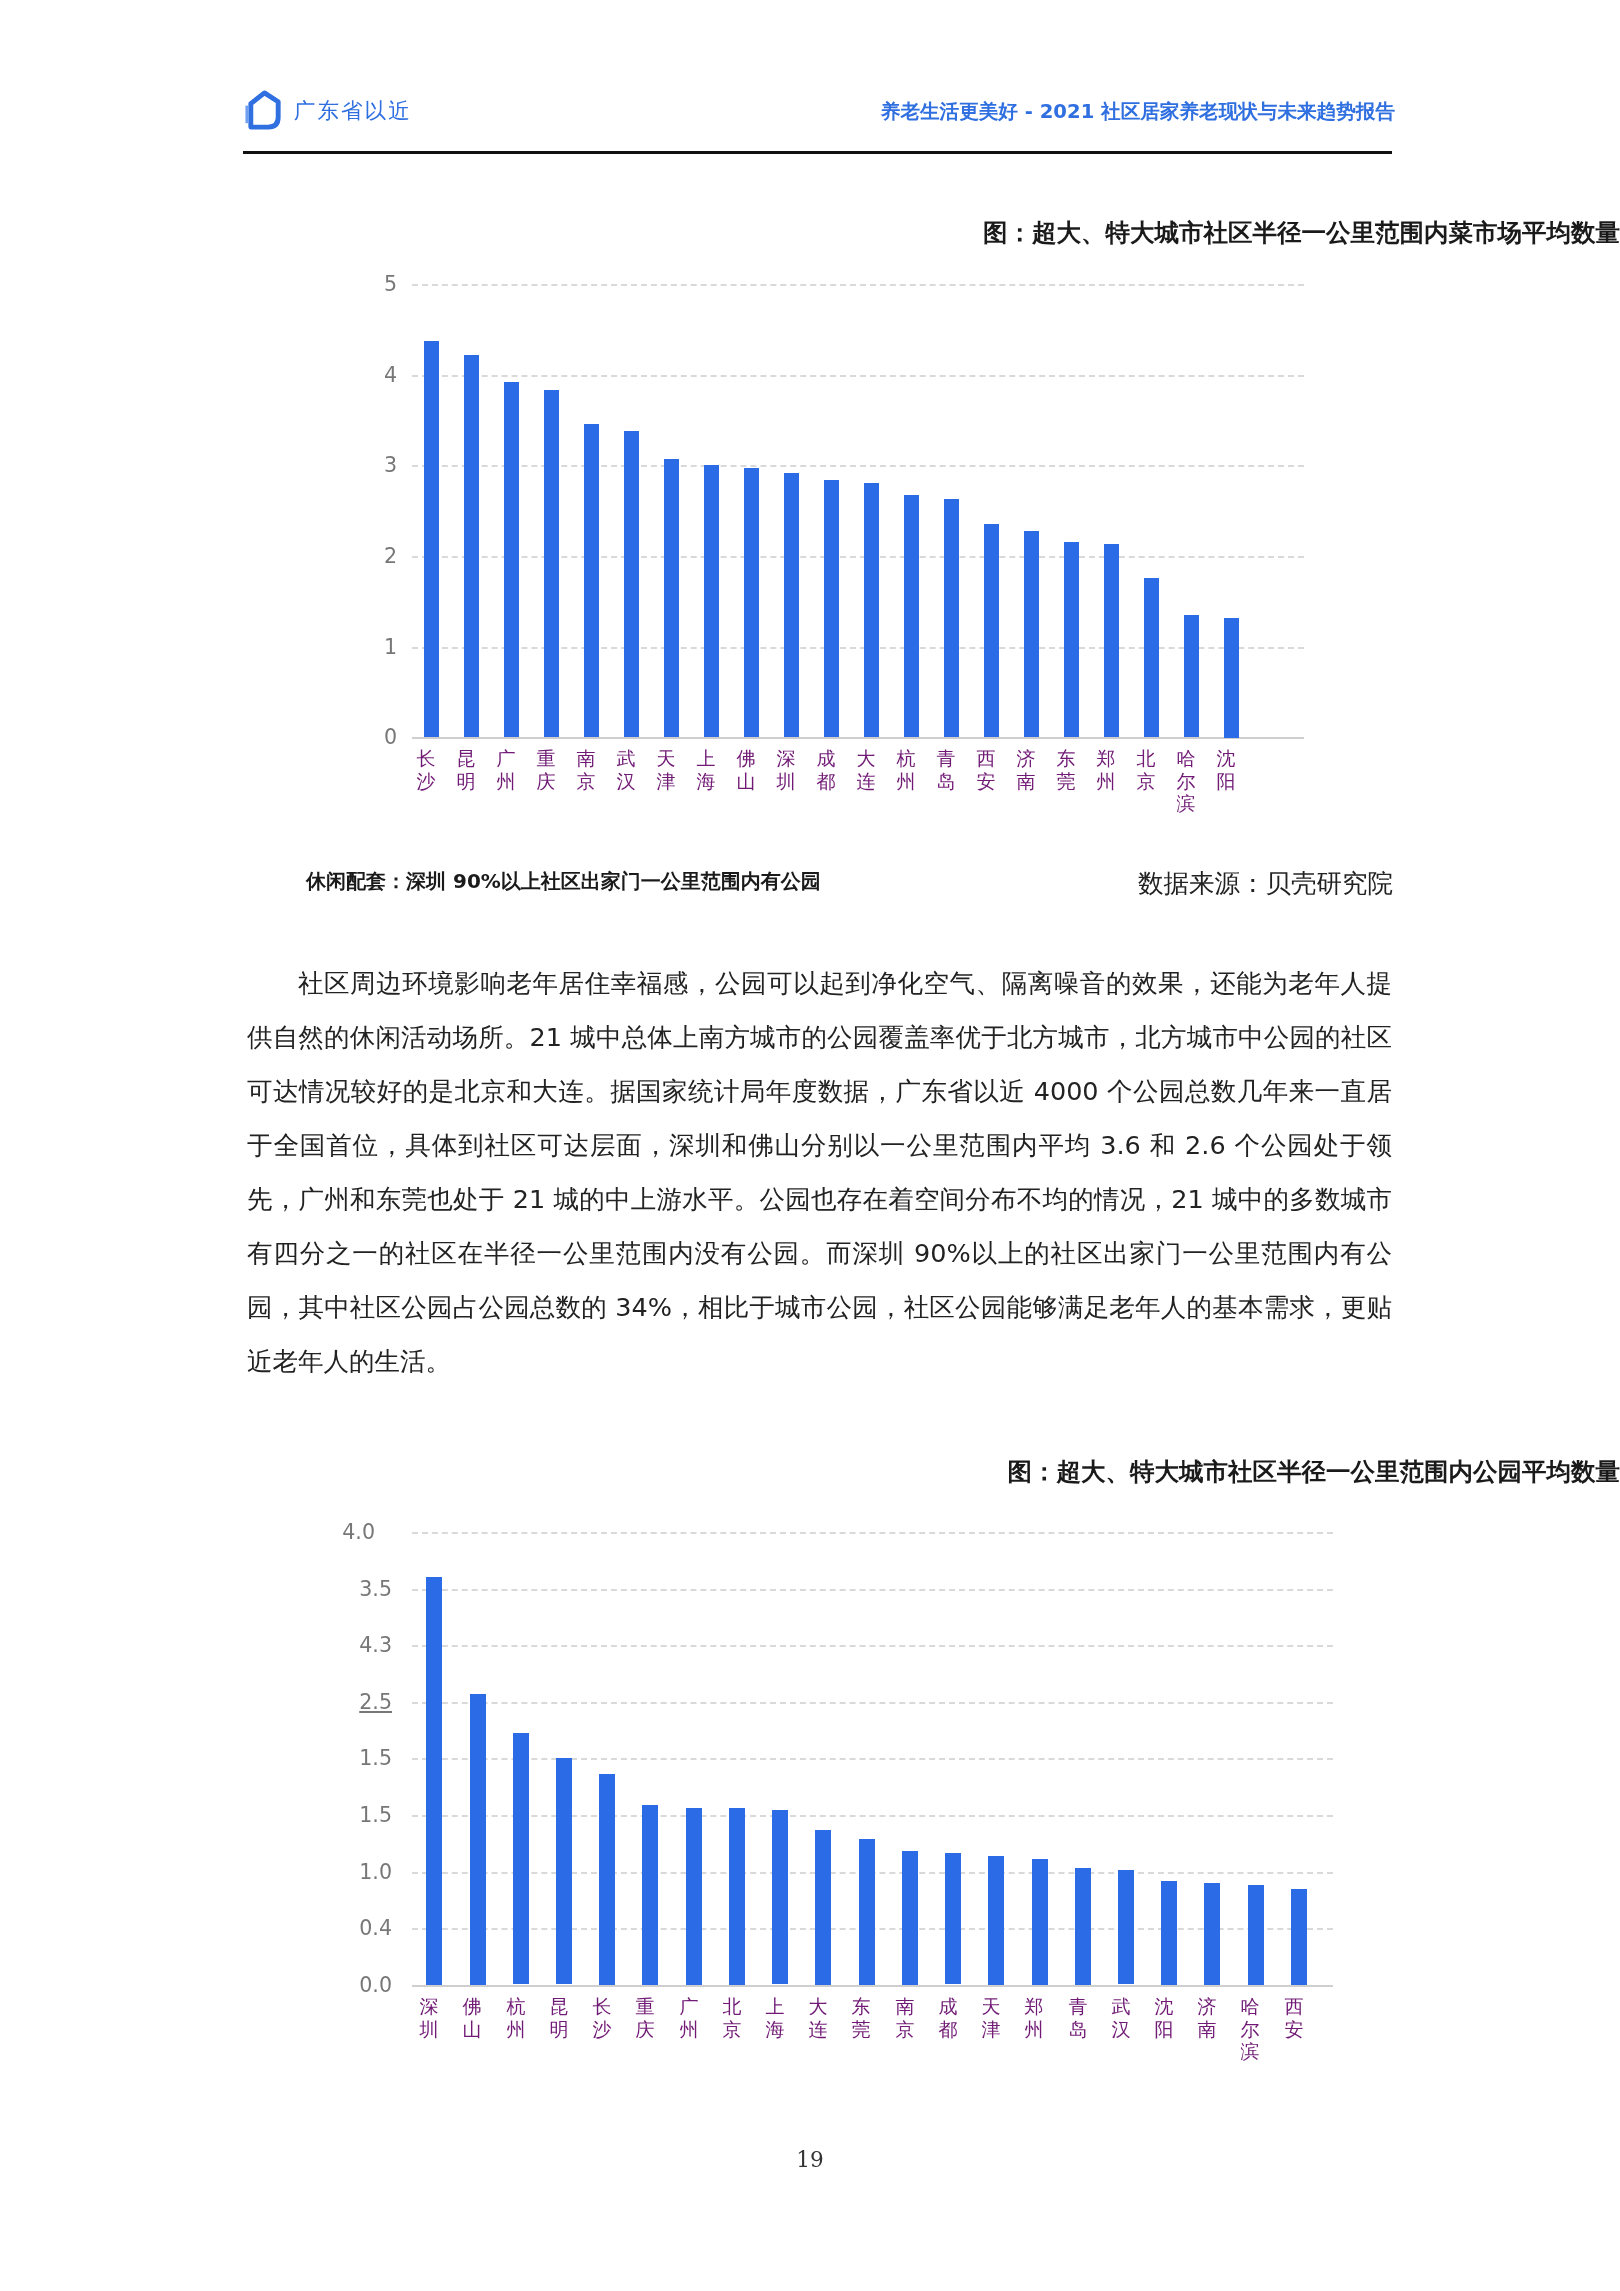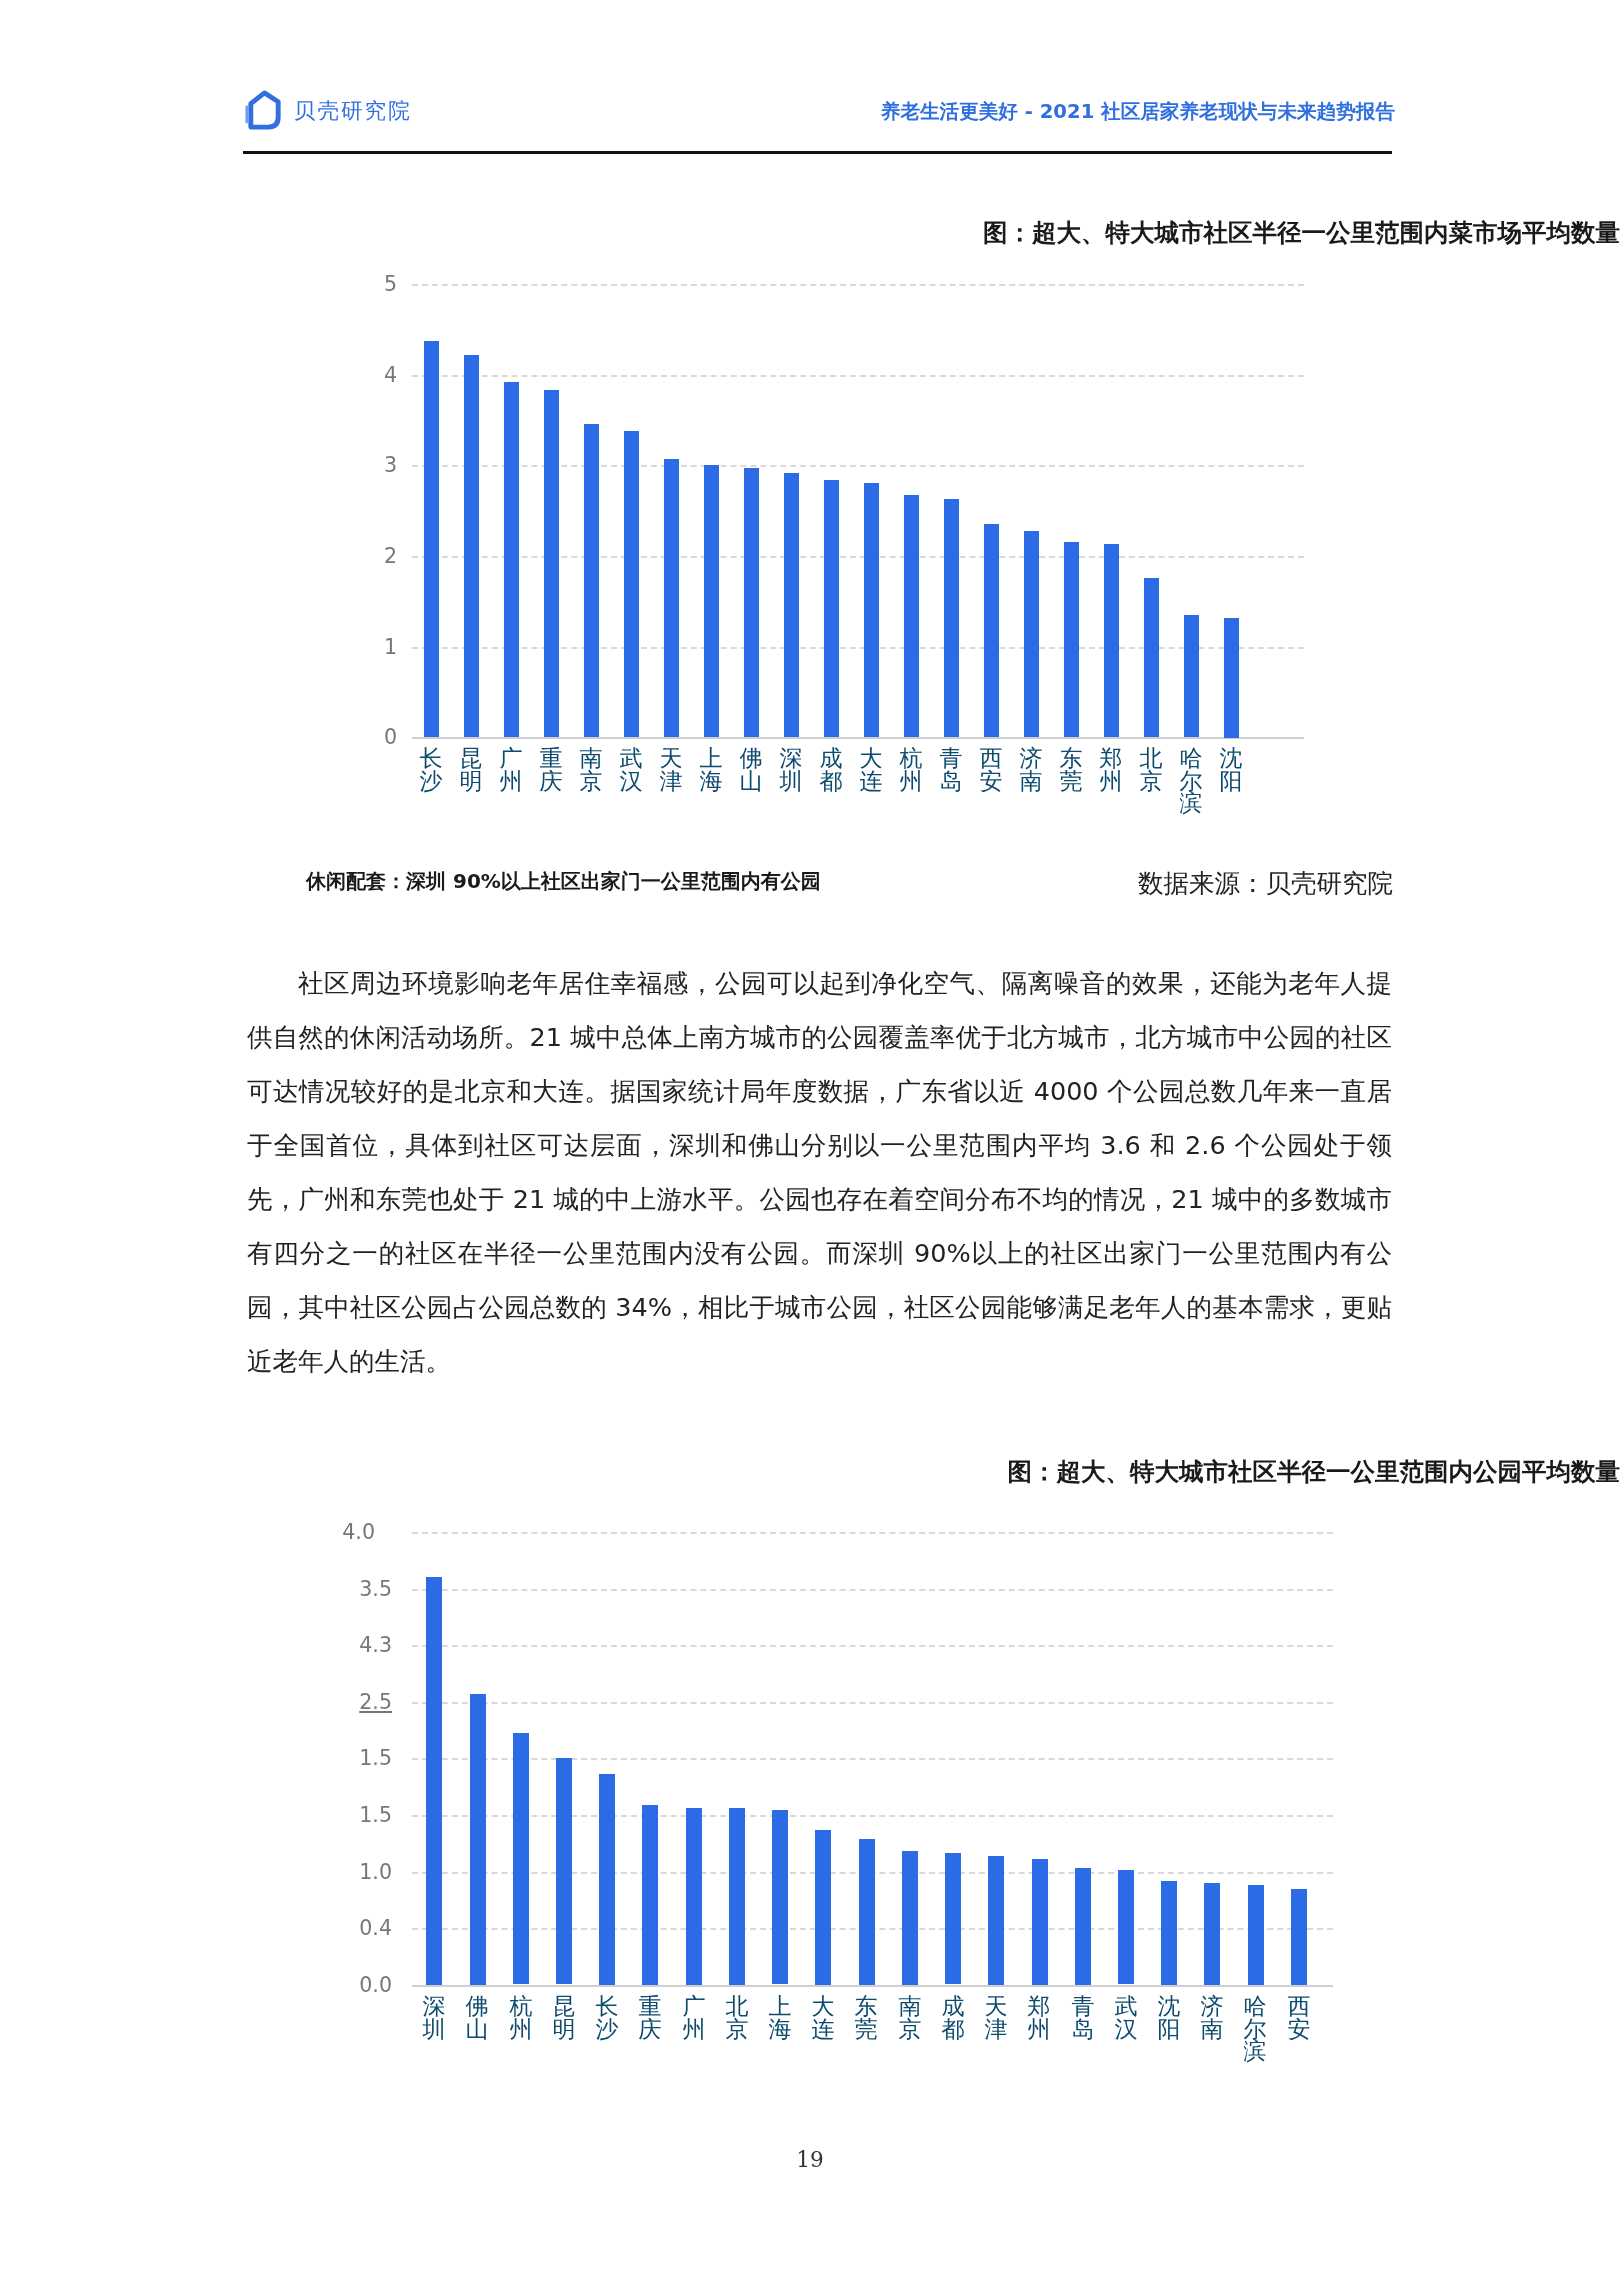--- a/index.html
+++ b/index.html
@@ -9,36 +9,36 @@
   .header-logo { left: 243px; top: 86px; width: 186px; height: 49px; display: flex; align-items: center; }
   .logo-text { font-size: 21.6px; color: #2f6fe0; margin-left: 7.8px; letter-spacing: 2px; }
   .header-title { right: 225px; top: 98px; font-size: 19.6px; color: #2f6fe0; font-weight: bold; }
   .header-rule { left: 243px; top: 151px; width: 1149px; height: 2.9px; background: #111; }
   .fig-title { font-size: 24.5px; font-weight: bold; text-align: right; left: 0; width: 1620px; }
   .chart { position: absolute; }
   .ytick { position: absolute; font-size: 20.6px; color: #777; text-align: right; width: 59px; transform: translateY(-50%); }
   .grid { position: absolute; height: 0; border-top: 2px dashed #d9d9d9; }
   .baseline { position: absolute; height: 2px; background: #cfcfcf; }
   .bar { position: absolute; background: #2b6be6; }
-  .xlab { position: absolute; font-size: 23px; color: #0c4a6e; line-height: 22.5px; text-align: center; width: 29px; transform: translateX(-50%); word-break: break-all; }
+  .xlab { position: absolute; font-size: 19px; color: #701a75; line-height: 22.5px; width: 29px; transform: translateX(-50%); word-break: break-all; }
   .source { right: 227px; top: 866px; font-size: 25.5px; color: #222; }
   .section-h { left: 306px; top: 868px; font-size: 20px; font-weight: bold; }
   .body-text { left: 247px; top: 956px; width: 1145px; font-size: 25.5px; line-height: 54px; text-align: justify; color: #222; }
   .body-text p { margin: 0; text-indent: 2em; }
   .page-num { left: 0; width: 1620px; top: 2147px; text-align: center; font-size: 21.6px; font-family: "DejaVu Serif", serif; color: #333; }
 </style>
 </head>
 <body>
 
 <div class="abs header-logo">
   <svg width="43" height="45" viewBox="0 0 44 46">
     <path d="M8 40 L8 16 L22 5 L36 14 L36 30 Q36 40 26 40 Z" fill="none" stroke="#2f6fe0" stroke-width="5" stroke-linejoin="round"></path>
     <path d="M4 36 L4 18" stroke="#6fa0f0" stroke-width="3" fill="none"></path>
   </svg>
-  <span class="logo-text">贝壳研究院</span>
+  <span class="logo-text">广东省以近</span>
 </div>
 <div class="abs header-title">养老生活更美好 - 2021 社区居家养老现状与未来趋势报告</div>
 <div class="abs header-rule"></div>
 
 <div class="abs fig-title" style="top:216px;">图：超大、特大城市社区半径一公里范围内菜市场平均数量</div>
 <div id="chart1" class="chart" style="left:0;top:0;width:1620px;height:853px;">
     <div class="ytick" style="left: 338px; top: 737px;">0</div>
     <div class="ytick" style="left: 338px; top: 647px;">1</div>
     <div class="grid" style="left: 412px; width: 892px; top: 647px;"></div>
     <div class="ytick" style="left: 338px; top: 556px;">2</div>

